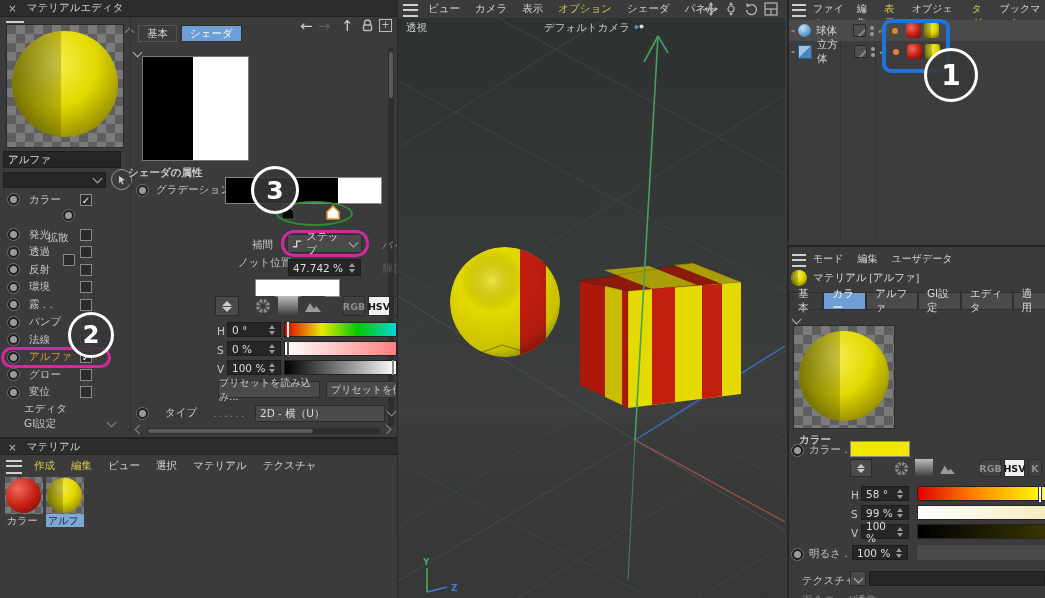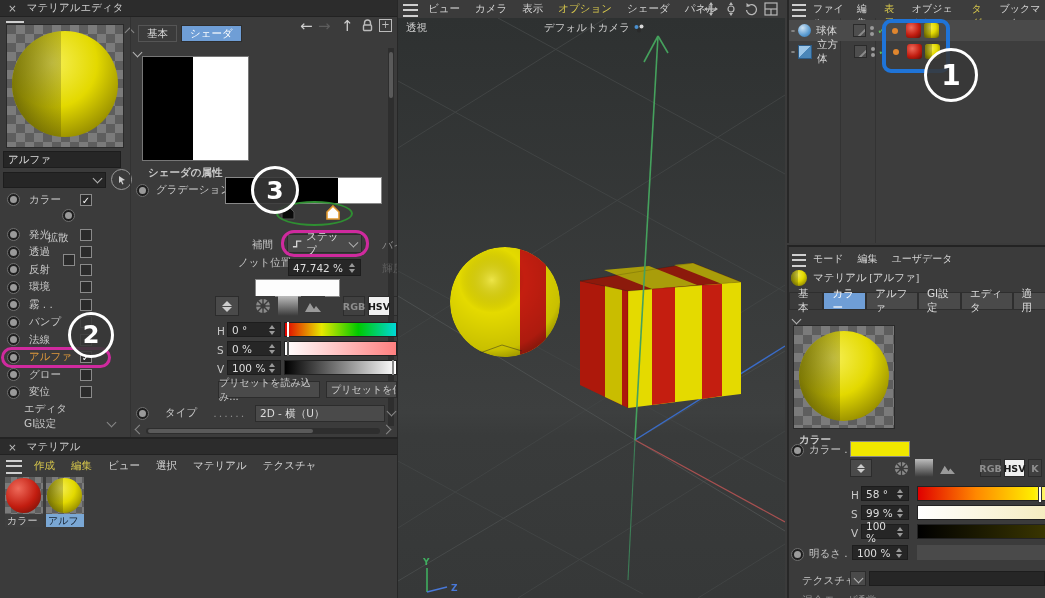--- a/index.html
+++ b/index.html
@@ -179,21 +179,21 @@
     <span>シェーダ</span>
   </div>
   <span class="chv abs" style="left:134px;top:52px;"></span>
 
   <div class="abs" style="left:142px;top:56px;width:105px;height:103px;border:1px solid #777;background:linear-gradient(90deg,#000 0 48%,#fff 48%);"></div>
 
   <div class="scroll-track" style="left:388px;top:48px;width:6px;height:378px;">
     <div class="scroll-thumb" style="left:1px;top:4px;width:4px;height:46px;"></div>
   </div>
 
-  <div class="abs row-label" style="left:148px;top:166px;font-weight:bold;">シェーダの属性</div>
+  <div class="abs row-label" style="left:128px;top:166px;font-weight:bold;">シェーダの属性</div>
 
   <div class="abs" style="left:136px;top:183px;display:flex;align-items:center;gap:7px;">
     <span class="radio"></span>
     <span class="row-label">グラデーション</span>
     <span class="chv"></span>
   </div>
   <div class="abs" style="left:225px;top:177px;width:157px;height:27px;border:1px solid #888;box-sizing:border-box;background:linear-gradient(90deg,#000 0 72%,#fff 72%);"></div>
 
   <svg class="abs" width="130" height="18" viewBox="0 0 130 18" style="left:255px;top:204px;">
     <path d="M33 2 L39 8 L39 15 L27 15 L27 8 Z" fill="#0a0a0a" stroke="#555" stroke-width="1"></path>

